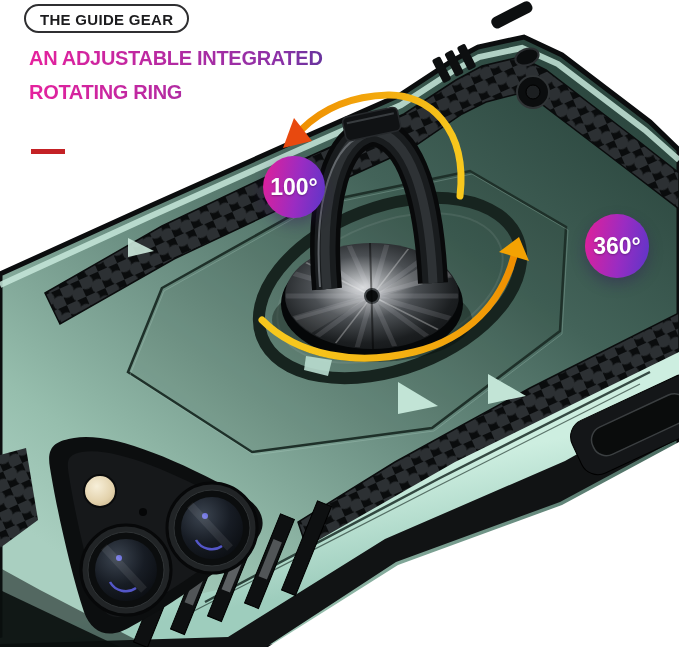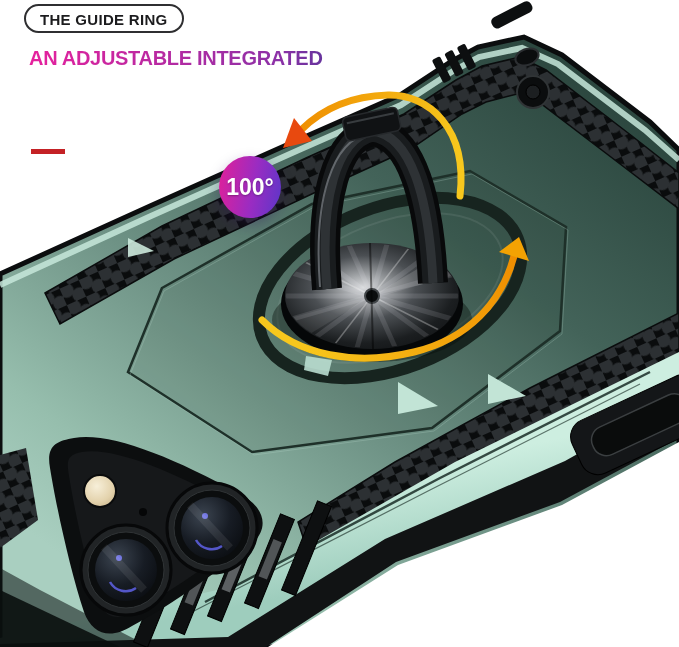--- a/index.html
+++ b/index.html
@@ -16,21 +16,21 @@
           var(--heading-mid,#8c31a7) 58%,#35368f 82%,var(--heading-end,#203a8c) 100%);
         -webkit-background-clip:text;background-clip:text;color:transparent;}
   .heading span{display:block;}
   .dash{position:absolute;left:31px;top:149px;width:34px;height:5px;
         background:var(--dash-red,#c42125);}
   .angle-badge{position:absolute;border-radius:50%;display:flex;align-items:center;
         justify-content:center;color:var(--badge-text,#fff);font-weight:bold;font-size:23px;
         background:linear-gradient(100deg,var(--badge-pink,#d8219e) 8%,
           var(--badge-purple,#9a2cc2) 55%,var(--badge-indigo,#5b36c9) 100%);
         box-shadow:0 6px 14px rgba(50,20,90,.35);
-        text-shadow:0 1px 2px rgba(0,0,0,.3);}
+        text-shadow:0 1px 2px rgba(0,0,0,.3);margin-left:44px;}
   .badge-100{left:219px;top:156px;width:62px;height:62px;}
   .badge-360{left:541px;top:214px;width:64px;height:64px;}
 </style>
 </head>
 <body>
 
 <div class="stage">
 
   <svg width="679" height="647" viewBox="0 0 679 647">
     <defs>
@@ -202,23 +202,27 @@
     <g>
       <path d="M 460,196 C 468,128 428,94 388,95 C 352,96 322,109 301,130" fill="none" stroke="url(#ag1)" stroke-width="7" stroke-linecap="round"></path>
       <polygon points="283,148 312,141 294,118" style="fill:var(--arrowhead-red,#e8490f)"></polygon>
     </g>
     <g>
       <path d="M 262,320 C 298,356 356,366 414,352 C 468,339 502,302 514,256" fill="none" stroke="url(#ag2)" stroke-width="7" stroke-linecap="round"></path>
       <polygon points="519,237 529,261 499,252" fill="#f3a203"></polygon>
     </g>
   </svg>
 
-  <div class="pill">THE GUIDE RING</div>
+  <div class="pill">THE GUIDE GEAR</div>
 
   <div class="heading">
     <span>AN ADJUSTABLE INTEGRATED</span>
+    <span>ROTATING RING</span>
   </div>
   <div class="dash"></div>
 
   <div class="angle-badge badge-100">
     <span>100°</span>
   </div>
+  <div class="angle-badge badge-360">
+    <span>360°</span>
+  </div>
 </div>
 
 </body></html>

